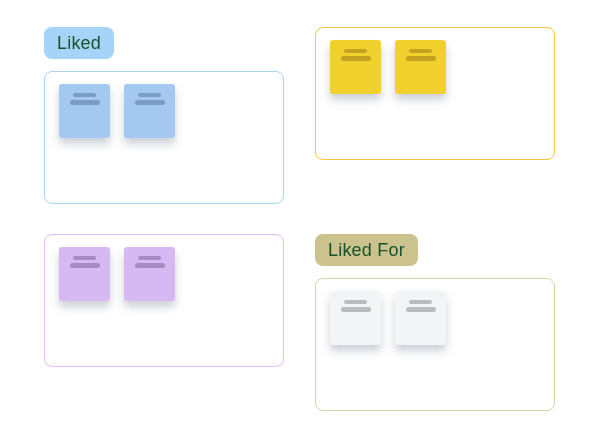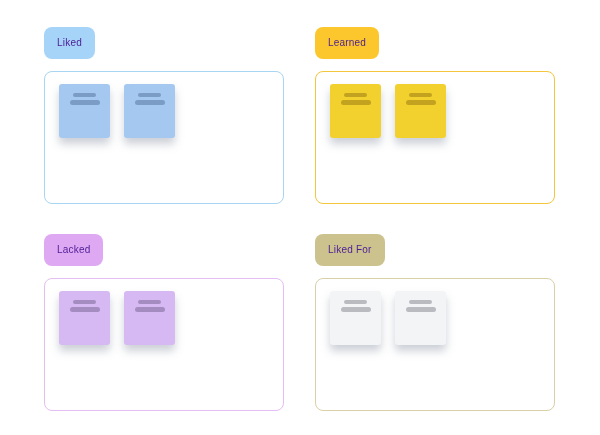--- a/index.html
+++ b/index.html
@@ -13,25 +13,25 @@
     display: grid;
     grid-template-columns: 240px 240px;
     column-gap: 31px;
     row-gap: 30px;
     padding: 27px 0 0 44px;
   }
   .quadrant { width: 240px; }
   .tag {
     display: inline-block;
     padding: 8px 13px;
-    font-size: 10px;
+    font-size: 18px;
     line-height: 16px;
     font-weight: 500;
     letter-spacing: 0.2px;
-    color: #4c1d95;
+    color: #14532d;
     background: var(--label-bg);
     border-radius: 8px;
     margin-bottom: 12px;
     white-space: nowrap;
   }
   .zone {
     width: 240px;
     height: 133px;
     border: 1px solid var(--zone-border);
     border-radius: 8px;
@@ -73,37 +73,35 @@
         </div>
           <div class="note">
           <div class="line l1"></div>
           <div class="line l2"></div>
         </div>
         </div>
     </div>
   </section>
 
   <section class="quadrant" style="--label-bg: #FBC72D; --zone-border: #F4C63C; --note-bg: #F2D12E; --note-line: #C2A21E;">
-    <div class="tag">Learned</div>
     <div class="zone">
       <div class="notes">
           <div class="note">
           <div class="line l1"></div>
           <div class="line l2"></div>
         </div>
           <div class="note">
           <div class="line l1"></div>
           <div class="line l2"></div>
         </div>
         </div>
     </div>
   </section>
 
   <section class="quadrant" style="--label-bg: #DEA9F2; --zone-border: #E5BDF5; --note-bg: #D6B9F2; --note-line: #A48CC0;">
-    <div class="tag">Lacked</div>
     <div class="zone">
       <div class="notes">
           <div class="note">
           <div class="line l1"></div>
           <div class="line l2"></div>
         </div>
           <div class="note">
           <div class="line l1"></div>
           <div class="line l2"></div>
         </div>

